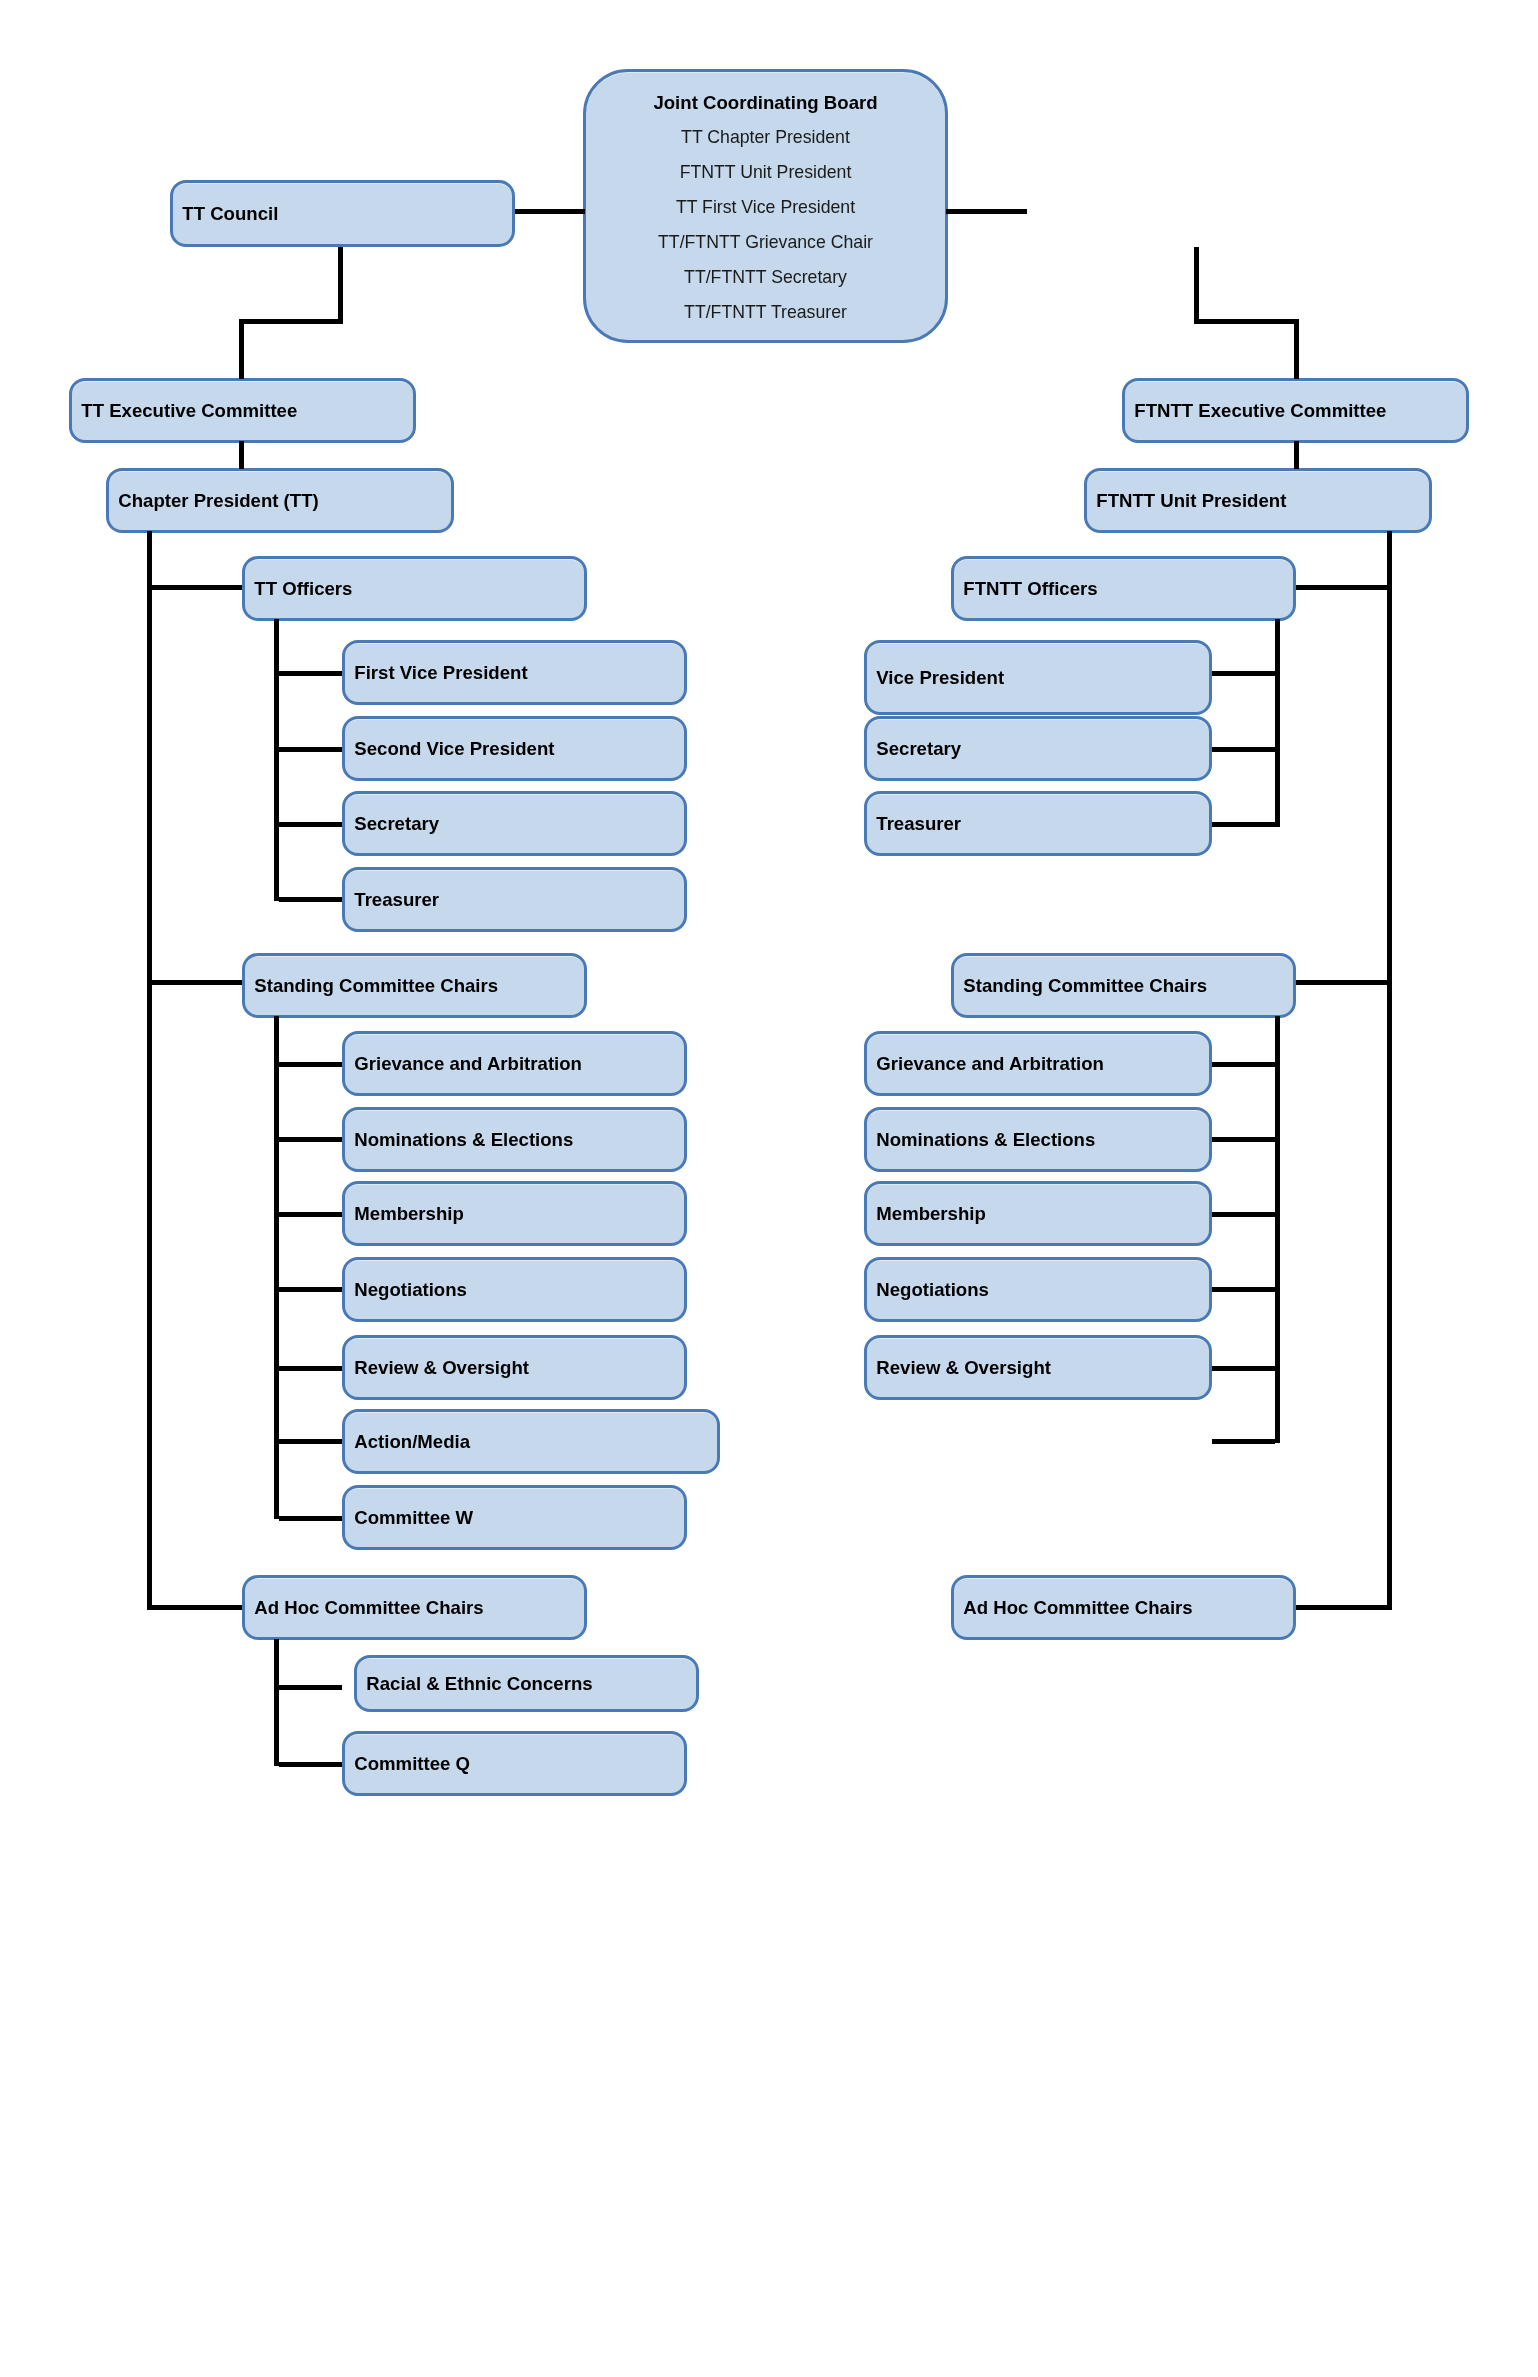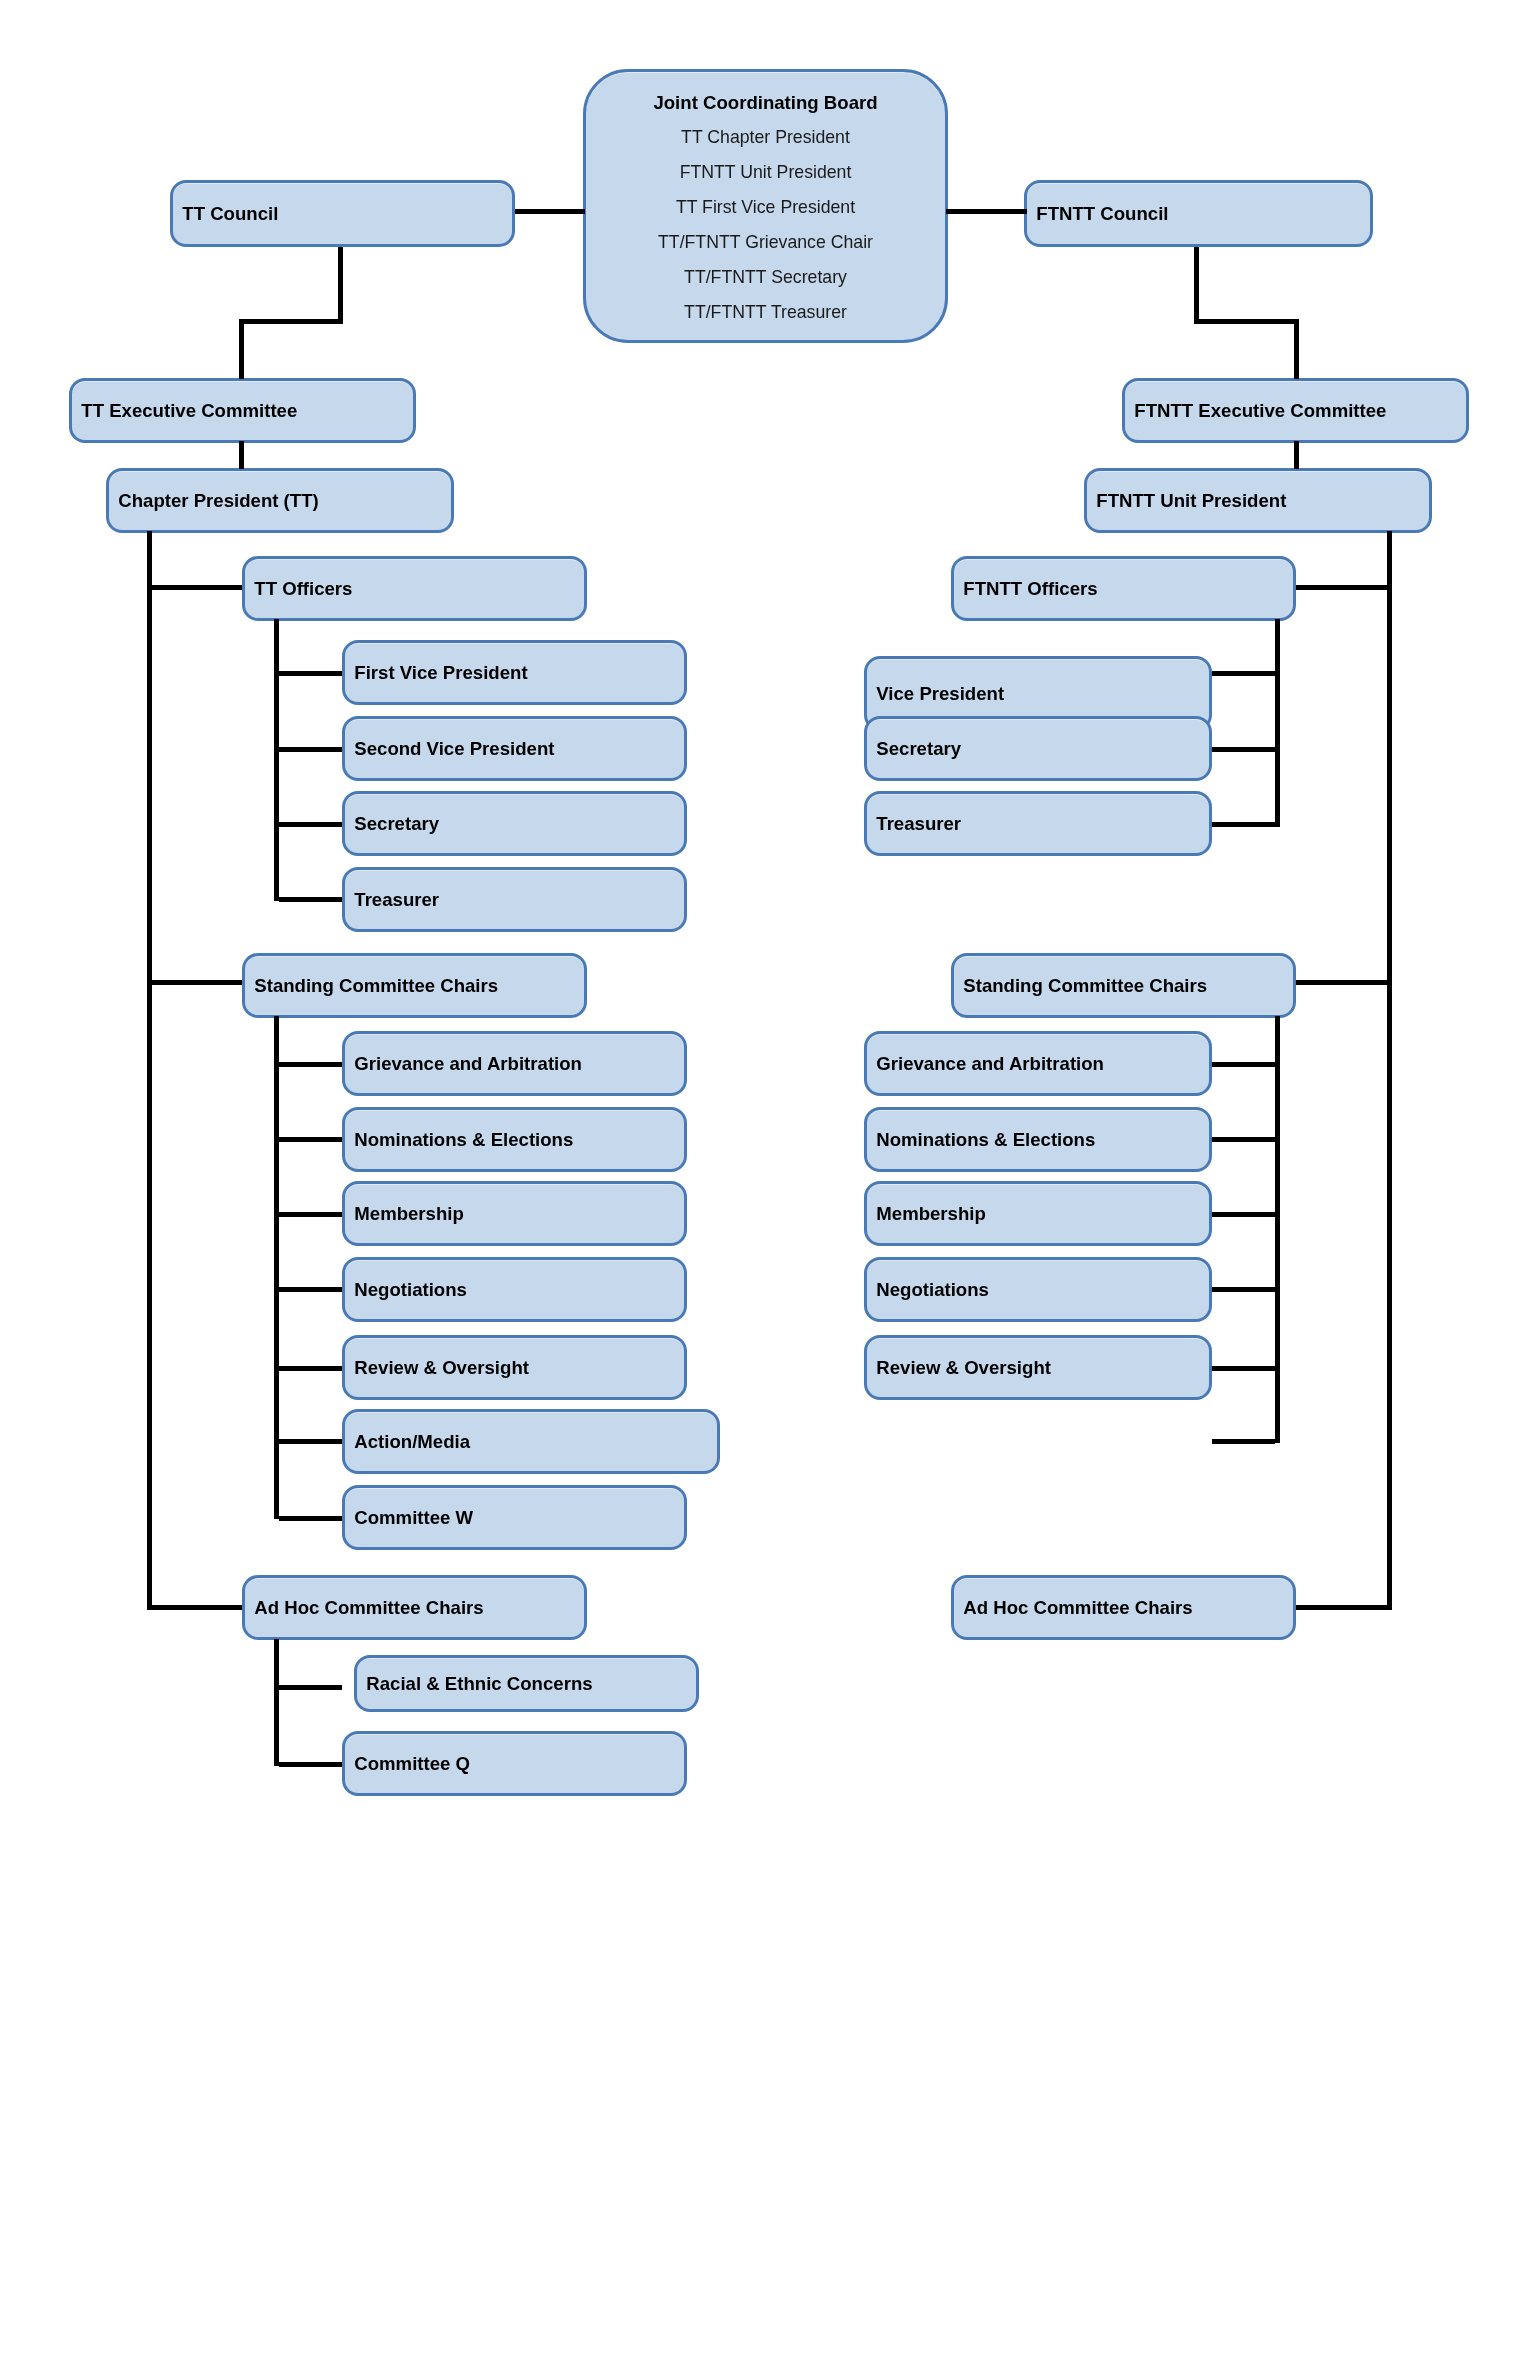--- a/index.html
+++ b/index.html
@@ -52,23 +52,20 @@
     <div class="board-member">FTNTT Unit President</div>
     <div class="board-member">TT First Vice President</div>
     <div class="board-member">TT/FTNTT Grievance Chair</div>
     <div class="board-member">TT/FTNTT Secretary</div>
     <div class="board-member">TT/FTNTT Treasurer</div>
   </div>
 
   <div class="box" style="left:170px;top:180px;width:345px;height:67px;">
     <span class="lbl">TT Council</span>
   </div>
-  <div class="box" style="left:1024px;top:180px;width:349px;height:67px;">
-    <span class="lbl">FTNTT Council</span>
-  </div>
 
   <div class="box" style="left:69px;top:378px;width:347px;height:65px;">
     <span class="lbl">TT Executive Committee</span>
   </div>
   <div class="box" style="left:1122px;top:378px;width:347px;height:65px;">
     <span class="lbl">FTNTT Executive Committee</span>
   </div>
 
   <div class="box" style="left:106px;top:468px;width:348px;height:65px;">
     <span class="lbl">Chapter President (TT)</span>
@@ -90,21 +87,21 @@
   <div class="box" style="left:342px;top:716px;width:345px;height:65px;">
     <span class="lbl">Second Vice President</span>
   </div>
   <div class="box" style="left:342px;top:791px;width:345px;height:65px;">
     <span class="lbl">Secretary</span>
   </div>
   <div class="box" style="left:342px;top:867px;width:345px;height:65px;">
     <span class="lbl">Treasurer</span>
   </div>
 
-  <div class="box" style="left:864px;top:656px;width:348px;height:75px;">
+  <div class="box" style="left:864px;top:640px;width:348px;height:75px;">
     <span class="lbl">Vice President</span>
   </div>
   <div class="box" style="left:864px;top:716px;width:348px;height:65px;">
     <span class="lbl">Secretary</span>
   </div>
   <div class="box" style="left:864px;top:791px;width:348px;height:65px;">
     <span class="lbl">Treasurer</span>
   </div>
 
   <div class="box" style="left:242px;top:953px;width:345px;height:65px;">

